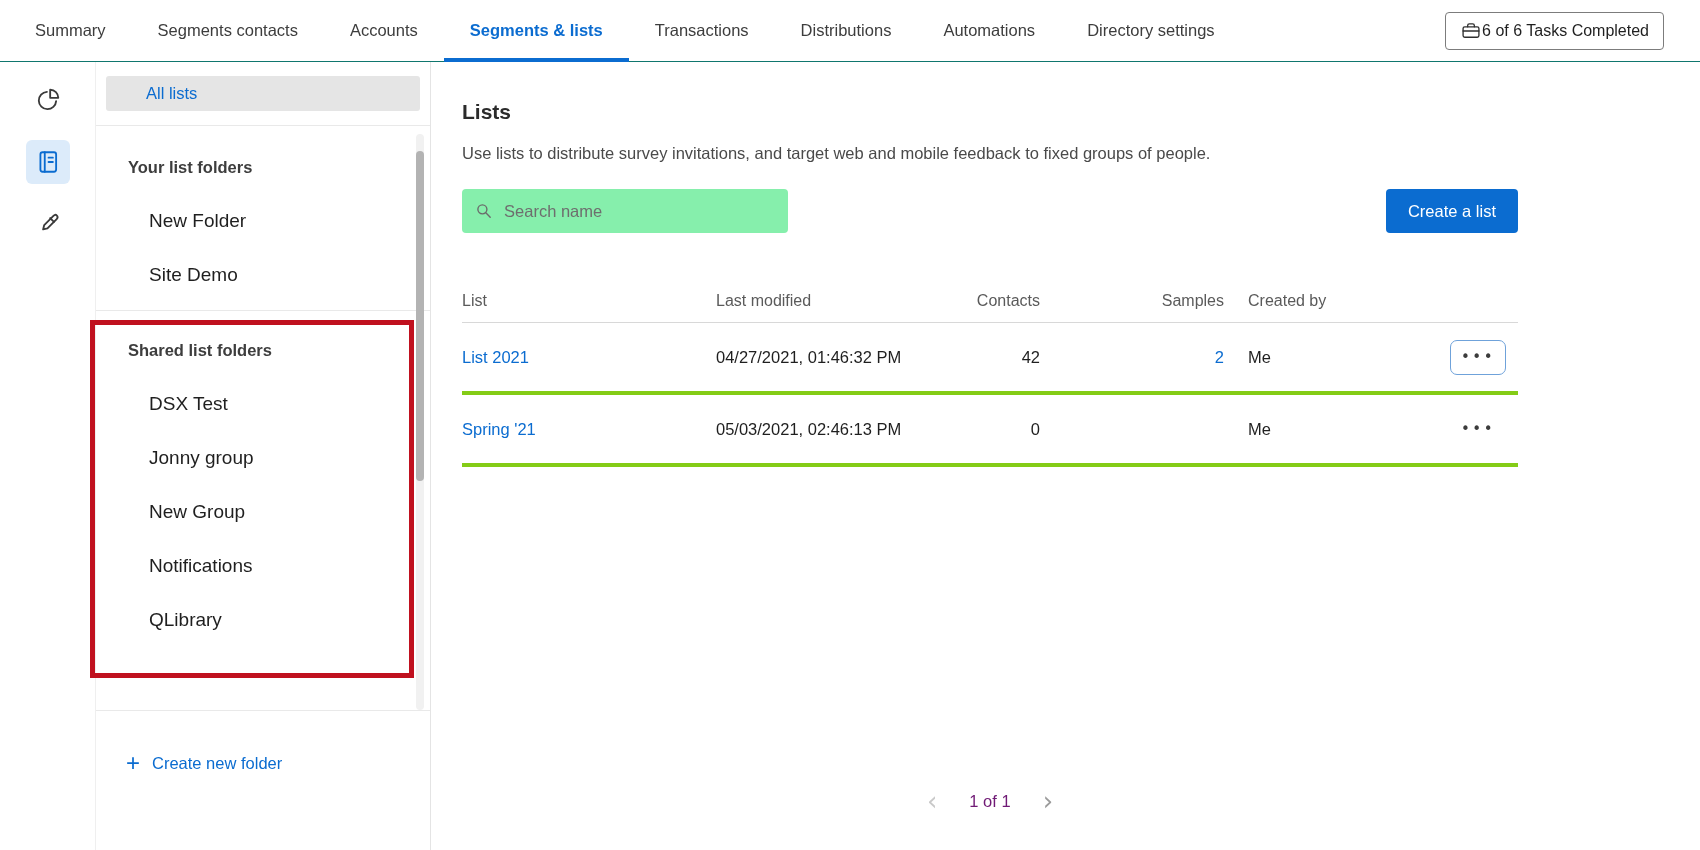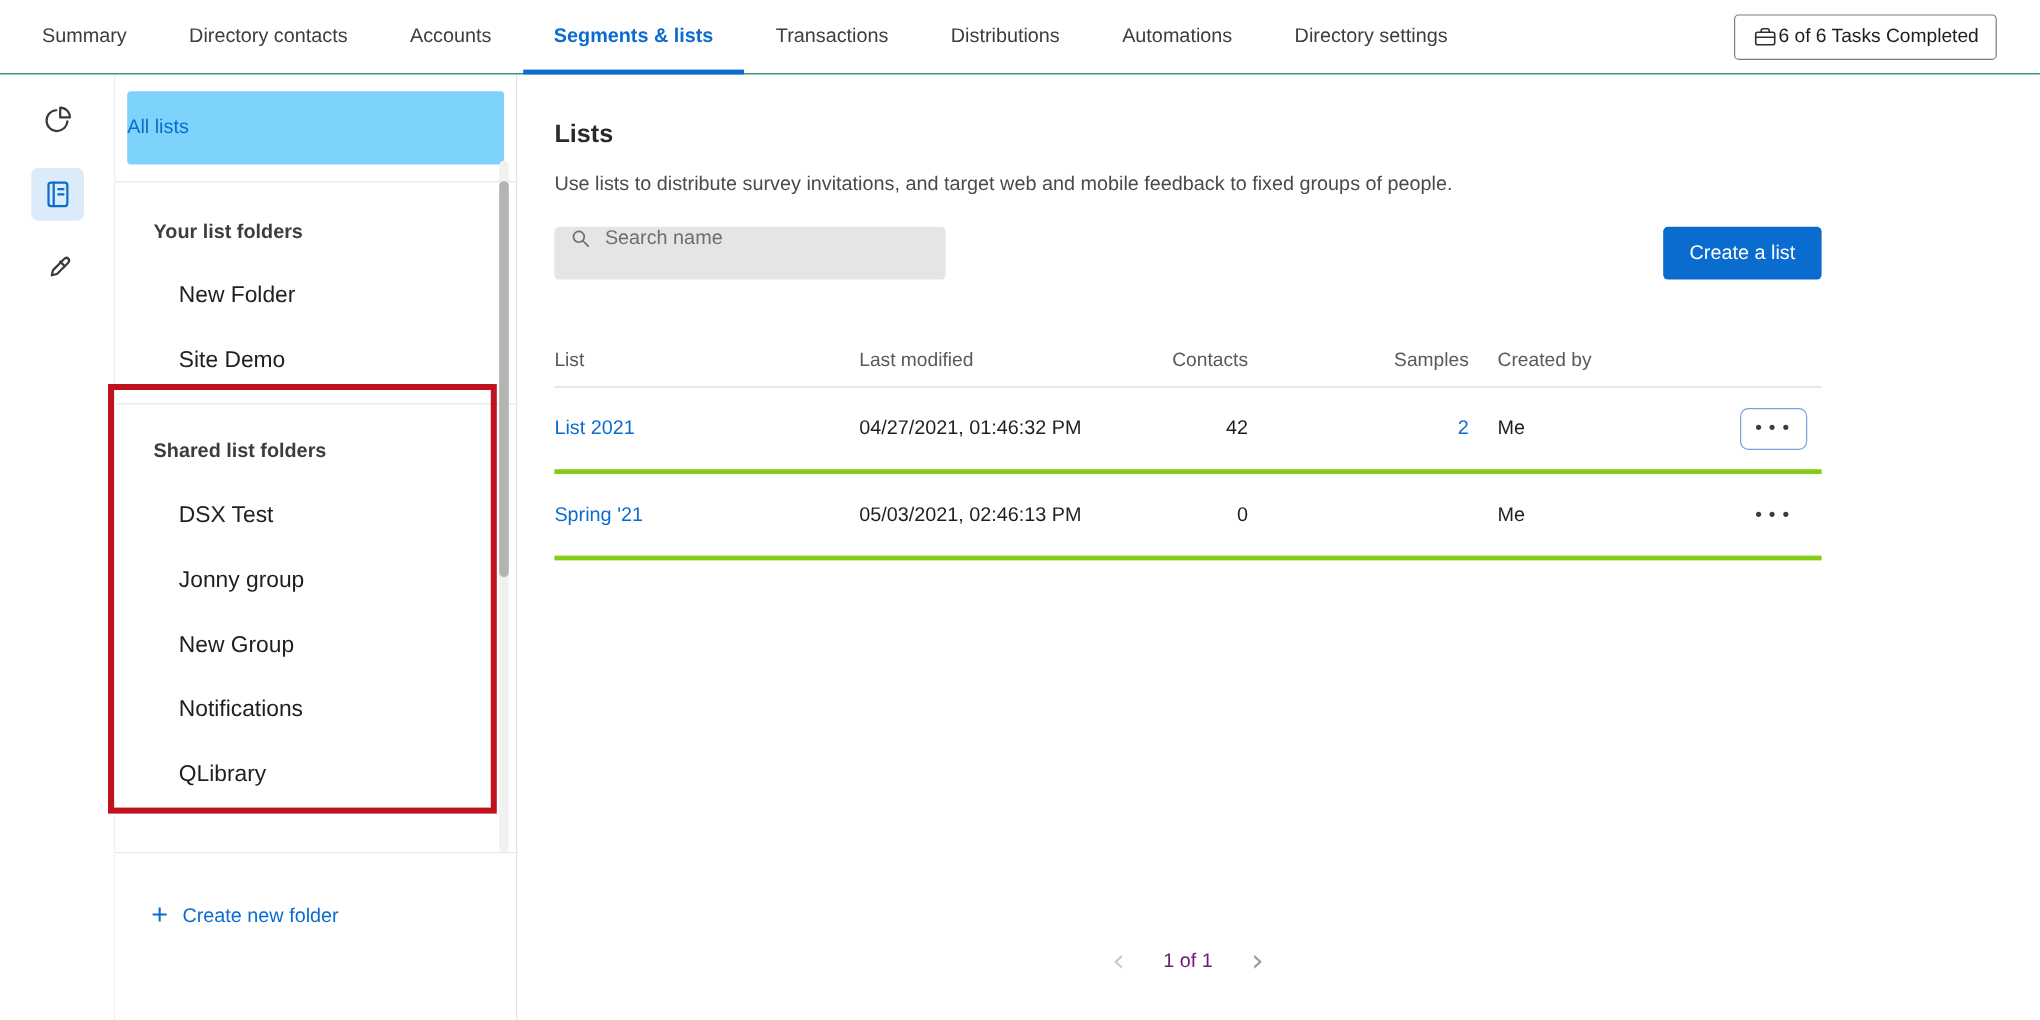--- a/index.html
+++ b/index.html
@@ -55,23 +55,23 @@
   .rail-btn svg { stroke: #3a3a3a; fill: none; stroke-width: 1.7; stroke-linecap: round; stroke-linejoin: round; }
   .rail-btn.active svg { stroke: #0b6cd0; }
 
   
   .sidebar {
     position: absolute; top: 62px; left: 95px; bottom: 0; width: 336px;
     background: #fff; border-right: 1px solid #e4e4e4;
     border-left: 1px solid #efefef; z-index: 1;
   }
   .all-lists {
-    margin: 14px 10px 0 10px; height: 61px;
-    display: flex; align-items: center; 
-    background: #7dd3fc; color: #0b6cd0; font-size: 16.5px;
+    margin: 14px 10px 0 10px; height: 35px;
+    display: flex; align-items: center; padding-left: 40px;
+    background: #e5e5e5; color: #0b6cd0; font-size: 16.5px;
     border-radius: 3px; cursor: pointer;
   }
   .folder-scroll {
     margin-top: 14px; border-top: 1px solid #e9e9e9;
     height: 577px; overflow: hidden;
   }
   .folder-section { padding-top: 14px; }
   .folder-section.shared { padding-top: 12px; }
   .folder-heading {
     height: 54px; display: flex; align-items: center;
@@ -112,22 +112,22 @@
     position: absolute; top: 62px; left: 432px; right: 0; bottom: 0;
     padding: 30px 36px 0 30px; background: #fff;
   }
   .page-title { font-size: 21px; font-weight: 700; color: #2b2b2b; margin-top: 8px; }
   .page-desc { margin-top: 20px; font-size: 16.5px; color: #4a4a4a; }
   .toolbar {
     margin-top: 26px; width: 1056px;
     display: flex; justify-content: space-between; align-items: center;
   }
   .search-box {
-    width: 326px; height: 44px; background: #e5e5e5; border-radius: 4px;
-    display: flex; align-items: flex-start; gap: 11px; padding: 0 13px;
+    width: 326px; height: 44px; background: #86efac; border-radius: 4px;
+    display: flex; align-items: center; gap: 11px; padding: 0 13px;
   }
   .search-box input {
     border: none; background: transparent; outline: none;
     font-size: 16.5px; color: #333; width: 100%;
     font-family: "Liberation Sans", sans-serif;
   }
   .search-box input::placeholder { color: #6e6e6e; }
   .primary-btn {
     height: 44px; padding: 0 22px; background: #0b6cd0; color: #fff;
     font-size: 16.5px; border: none; border-radius: 4px; cursor: pointer;
@@ -164,21 +164,21 @@
   .chevron { font-size: 26px; line-height: 1; background: none; border: none; cursor: pointer; padding: 0 4px; font-family: "DejaVu Sans", sans-serif; }
   .chevron.prev { color: #c9c9c9; }
   .chevron.next { color: #9b9b9b; }
 </style>
 </head>
 <body>
 
 <header class="topnav">
   <nav class="tabs">
     <a class="tab">Summary</a>
-    <a class="tab">Directory contacts</a>
+    <a class="tab">Segments contacts</a>
     <a class="tab">Accounts</a>
     <a class="tab active">Segments &amp; lists</a>
     <a class="tab">Transactions</a>
     <a class="tab">Distributions</a>
     <a class="tab">Automations</a>
     <a class="tab">Directory settings</a>
   </nav>
   <button class="tasks-btn">
     <svg width="22" height="20" viewBox="0 0 24 24" style="stroke:#2f2f2f;fill:none;stroke-width:1.6;stroke-linecap:round;stroke-linejoin:round;">
       <rect x="2.5" y="7" width="19" height="12.5" rx="2"></rect>

